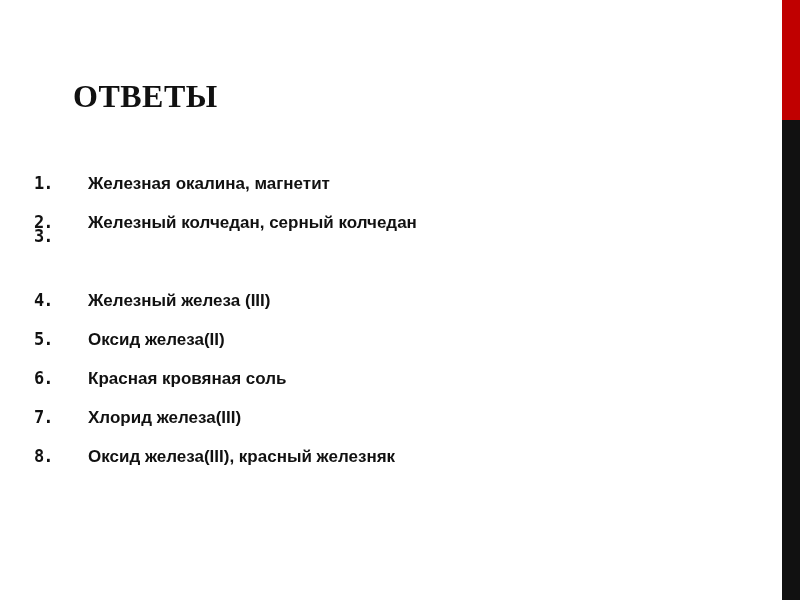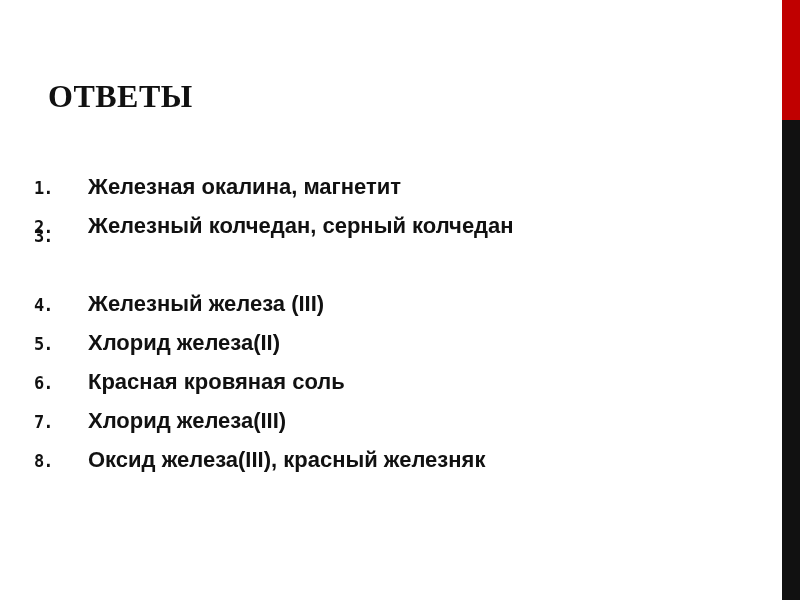--- a/index.html
+++ b/index.html
@@ -32,21 +32,21 @@
   .right-bar-black {
     position: absolute;
     top: 120px;
     right: 0;
     width: 18px;
     height: 480px;
     background: #111111;
   }
   .title {
     position: absolute;
-    left: 48px;
+    left: 73px;
     top: 78px;
     font-size: 32px;
     font-weight: bold;
     color: #111111;
     letter-spacing: 0.5px;
     font-family: "Liberation Serif", serif;
     text-transform: uppercase;
   }
   .list {
     position: absolute;
@@ -68,21 +68,21 @@
     text-align: left;
     padding-left: 4px;
     box-sizing: border-box;
     font-family: "DejaVu Sans Mono", monospace;
     font-size: 17px;
     font-weight: bold;
     color: #111111;
     letter-spacing: -1px;
   }
   .item-text {
-    font-size: 22px;
+    font-size: 17px;
     font-weight: bold;
     color: #111111;
     font-family: "Liberation Sans", sans-serif;
     white-space: nowrap;
     margin-top: 26px;
   }
 </style>
 </head>
 <body>
 
@@ -104,21 +104,21 @@
     </li>
     <li class="list-item">
       <span class="item-num">3.</span>
     </li>
     <li class="list-item">
       <span class="item-num">4.</span>
       <span class="item-text">Железный железа (III)</span>
     </li>
     <li class="list-item">
       <span class="item-num">5.</span>
-      <span class="item-text">Хлорид железа(II)</span>
+      <span class="item-text">Оксид железа(II)</span>
     </li>
     <li class="list-item">
       <span class="item-num">6.</span>
       <span class="item-text">Красная кровяная соль</span>
     </li>
     <li class="list-item">
       <span class="item-num">7.</span>
       <span class="item-text">Хлорид железа(III)</span>
     </li>
     <li class="list-item">

